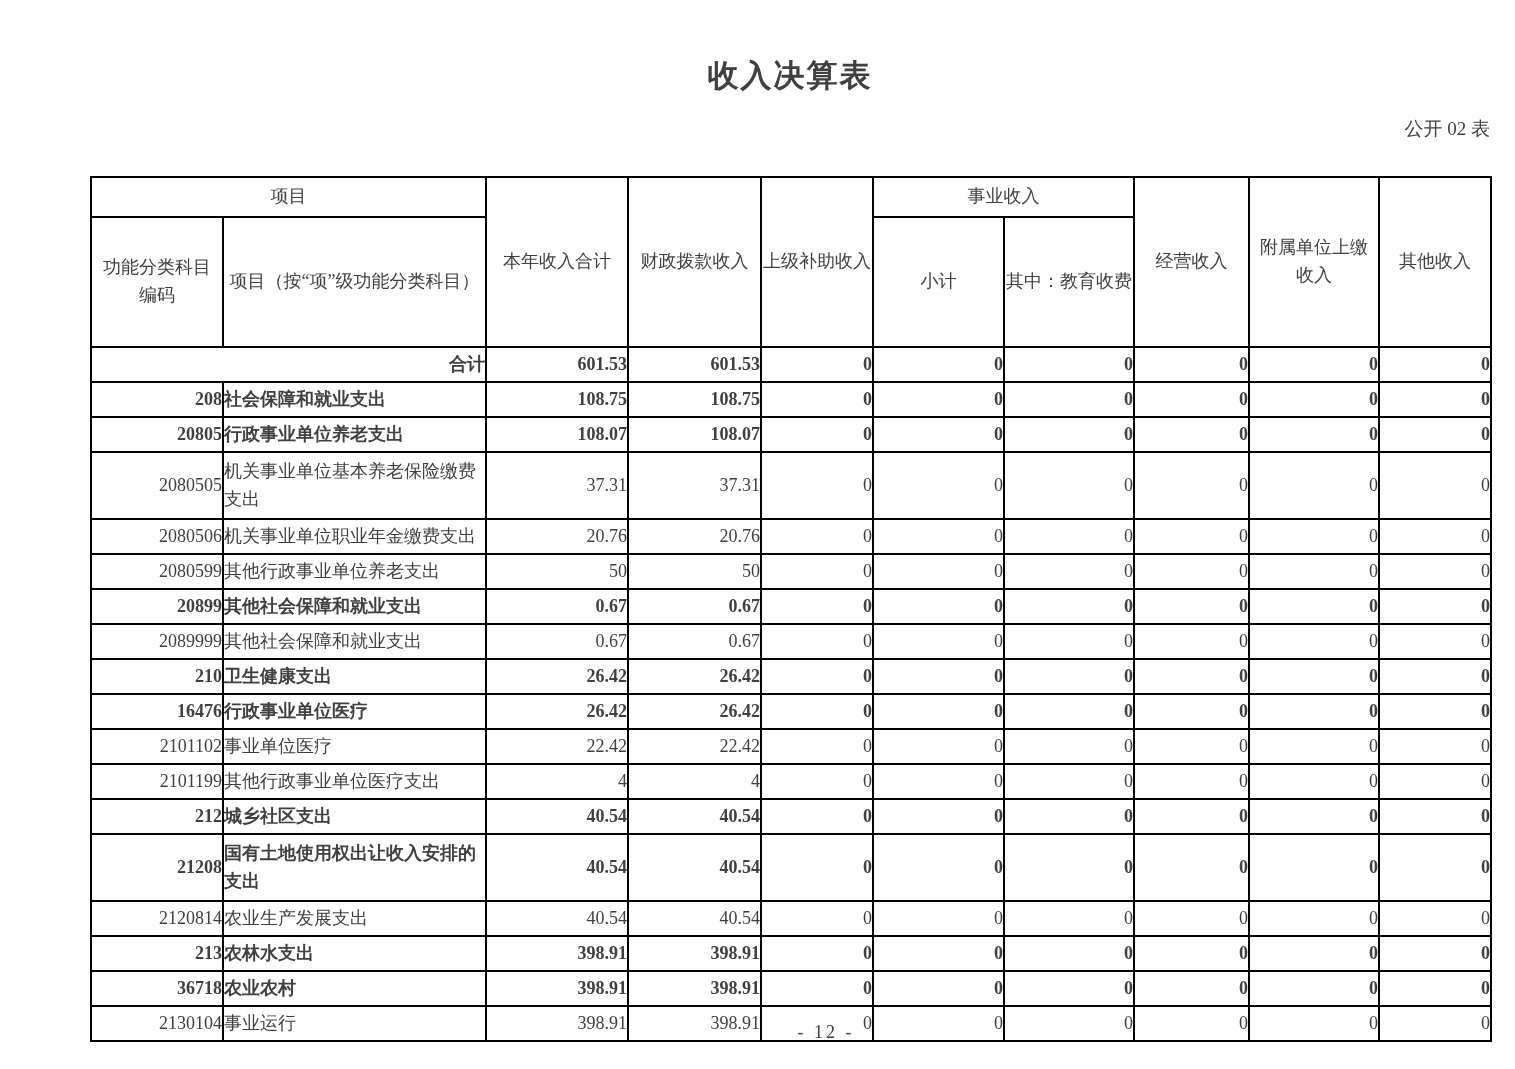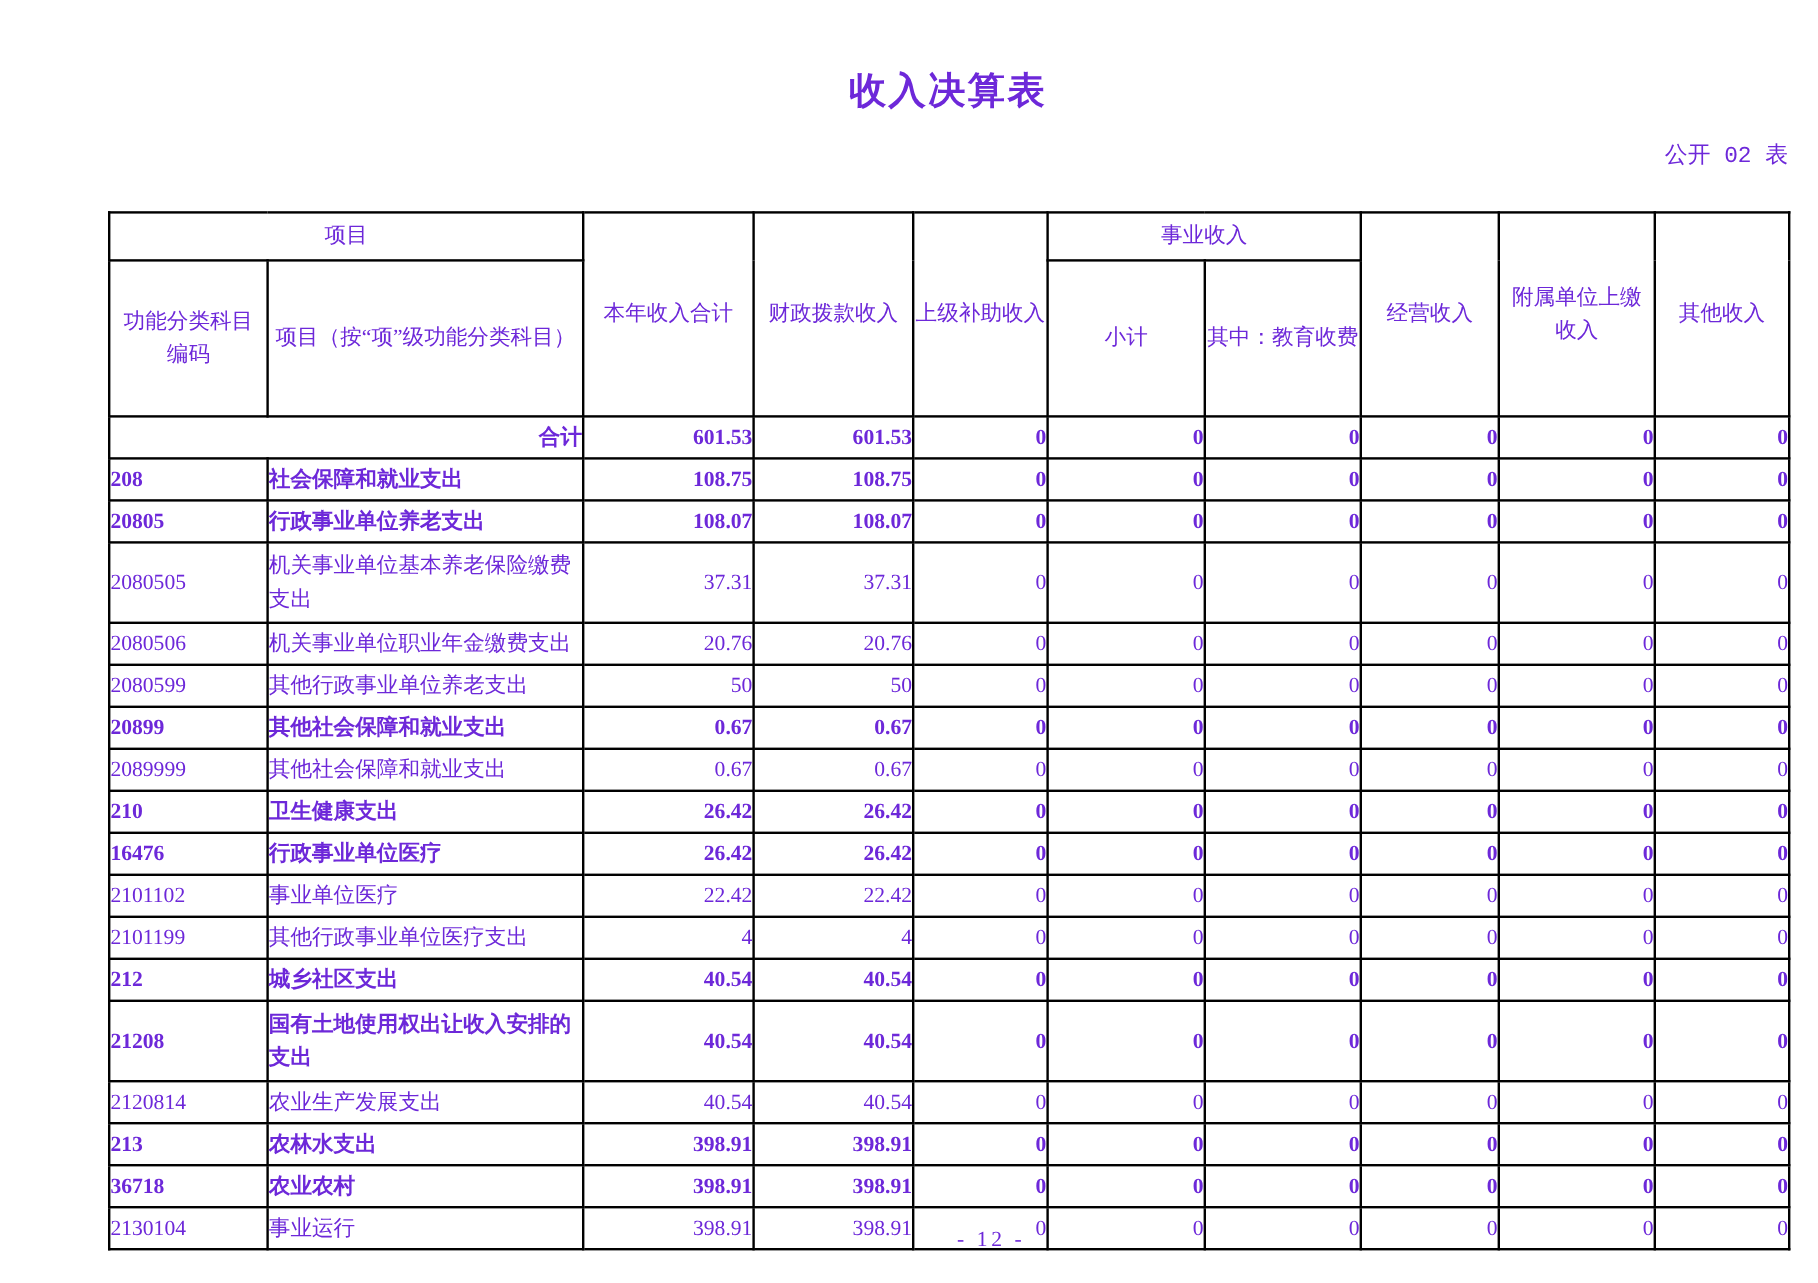--- a/index.html
+++ b/index.html
@@ -1,38 +1,37 @@
 <!DOCTYPE html>
 <html><head>
 <meta charset="utf-8">
 <style>
   html, body { margin: 0; padding: 0; background: #ffffff; }
   .page {
     position: relative;
     width: 1515px;
     height: 1069px;
     background: #ffffff;
-    color: #6d28d9;
+    color: #404040;
     font-family: "Liberation Serif", "DejaVu Serif", serif;
     overflow: hidden;
   }
   .title {
     position: absolute;
     top: 55px; left: 90px; width: 1400px;
     text-align: center;
     font-size: 31px;
     font-weight: bold;
     letter-spacing: 2px;
   }
   .meta-note {
     position: absolute;
     top: 116px; left: 90px; width: 1400px;
     text-align: right;
     font-size: 19px;
-    font-family: Liberation Mono, monospace;
   }
   .meta-row {
     position: absolute;
     top: 143px; left: 90px; width: 1400px;
     display: flex;
     justify-content: space-between;
     font-size: 19px;
   }
   table.main {
     position: absolute;
@@ -56,21 +55,21 @@
   }
   tr.hr1 { height: 40px; }
   tr.hr2 { height: 130px; }
   th.item-header { font-size: 17px; }
   table.main td {
     height: 33px;
     font-size: 18px;
     line-height: 1.55;
   }
   tr.tall td { height: 65px; }
-  td.code { text-align: left; padding-left: 3px; }
+  td.code { text-align: right; padding-left: 3px; }
   td.name { text-align: left; padding-left: 4px; }
   td.name.center { text-align: right; padding-left: 12px; }
   td.num { text-align: right; padding-right: 10px; font-size: 19px; }
   tr.bold td { font-weight: bold; }
   .footer {
     position: absolute;
     top: 1022px; left: 90px; width: 1400px;
     text-align: center;
     font-size: 18px;
     letter-spacing: 3px;

